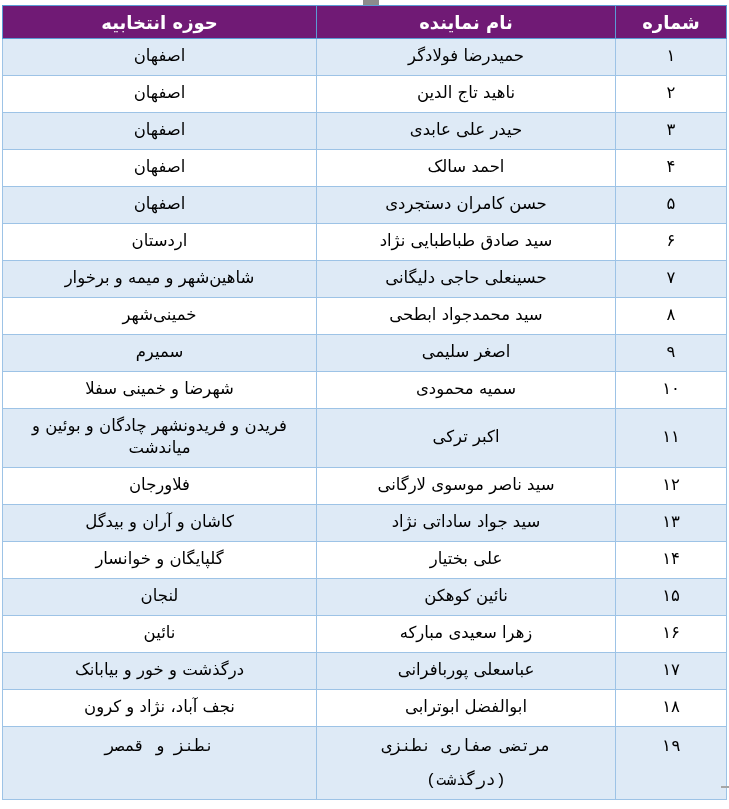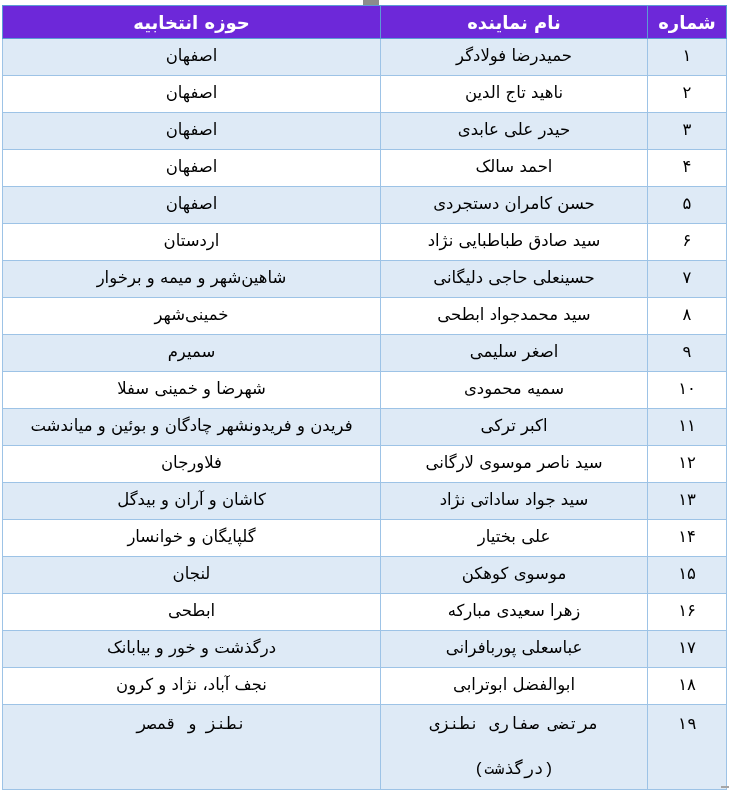--- a/index.html
+++ b/index.html
@@ -33,25 +33,25 @@
   }
   table.rep-table {
     position: absolute;
     top: 5px;
     right: 2px;
     width: 725px;
     border-collapse: collapse;
     table-layout: fixed;
   }
   .rep-table thead th {
-    background: #6d28d9;
+    background: #701a75;
     color: #ffffff;
     font-weight: bold;
     font-size: 18px;
-    padding: 5px 0;
+    padding: 5px 16px;
     border: 1px solid #5b9bd5;
     text-align: center;
     height: 22px;
   }
   .rep-table td {
     border: 1px solid #9dc3e6;
     font-size: 16.5px;
     color: #000000;
     text-align: center;
     vertical-align: middle;
@@ -68,21 +68,21 @@
   .col-num { width: 78px; }
   .col-name { width: 266px; }
   .col-district { width: auto; }
   
   .rep-table tbody tr:last-child td {
     vertical-align: top;
     padding-top: 9px;
     font-family: Liberation Mono, monospace;
   }
   .name-note {
-    margin-top: 23px;
+    margin-top: 12px;
   }
 </style>
 </head>
 <body dir="rtl">
 
 <div class="page">
   <div class="artifact-top"></div>
 
   <table class="rep-table">
     <thead>
@@ -187,30 +187,30 @@
         <tr>
     <td class="col-num">۱۴</td>
     <td class="col-name">
       <div class="name-line">علی بختیار</div>
     </td>
     <td class="col-district">گلپایگان و خوانسار</td>
   </tr>
         <tr>
     <td class="col-num">۱۵</td>
     <td class="col-name">
-      <div class="name-line">موسوی کوهکن</div>
+      <div class="name-line">نائین کوهکن</div>
     </td>
     <td class="col-district">لنجان</td>
   </tr>
         <tr>
     <td class="col-num">۱۶</td>
     <td class="col-name">
       <div class="name-line">زهرا سعیدی مبارکه</div>
     </td>
-    <td class="col-district">ابطحی</td>
+    <td class="col-district">نائین</td>
   </tr>
         <tr>
     <td class="col-num">۱۷</td>
     <td class="col-name">
       <div class="name-line">عباسعلی پوربافرانی</div>
     </td>
     <td class="col-district">درگذشت و خور و بیابانک</td>
   </tr>
         <tr>
     <td class="col-num">۱۸</td>

